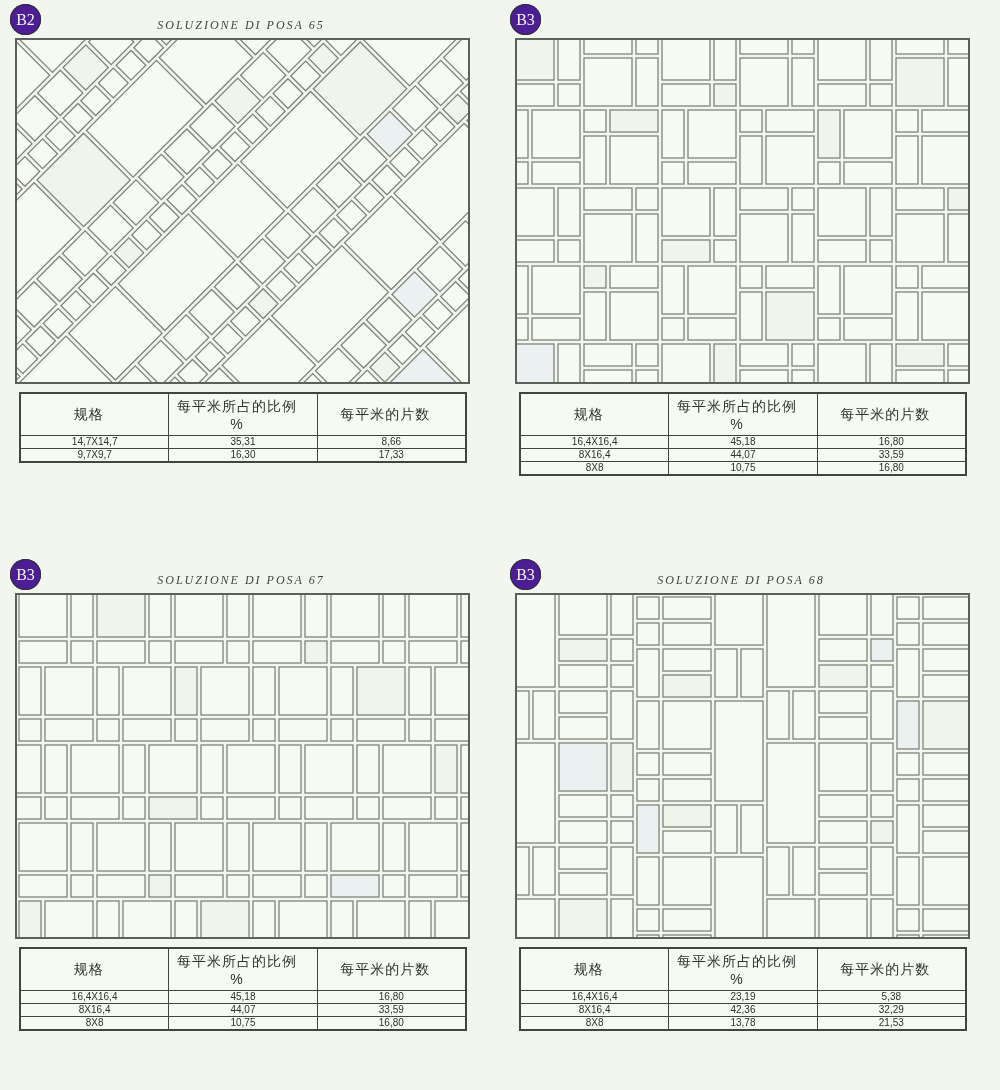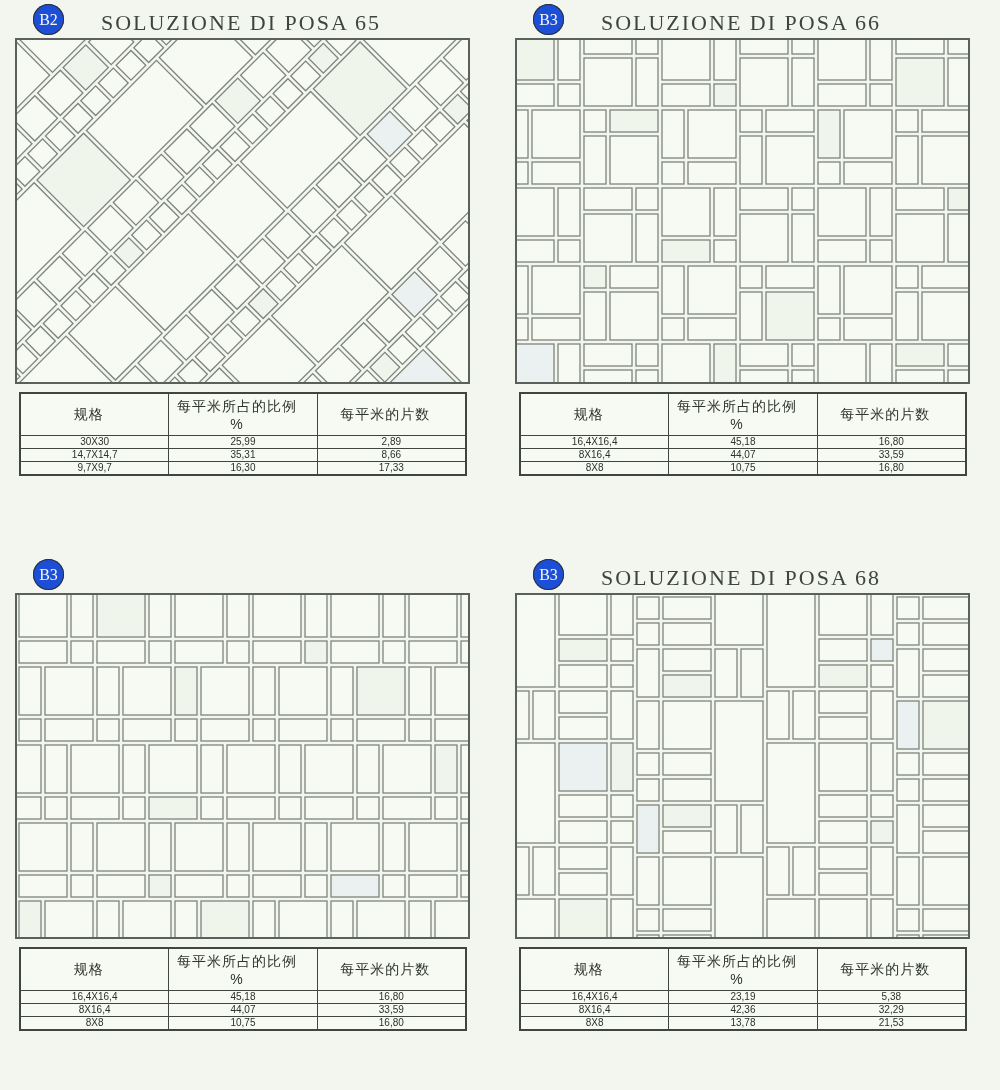--- a/index.html
+++ b/index.html
@@ -6,32 +6,32 @@
   body{
     width:1000px;height:1090px;
     background:#f3f6ee;
     font-family:"Liberation Sans",sans-serif;
     position:relative;overflow:hidden;
   }
   .page{position:absolute;inset:0;}
   .panel{position:absolute;width:470px;height:540px;}
   .panel-header{position:relative;height:36px;}
   .badge{
-    position:absolute;left:27px;top:2px;
+    position:absolute;left:4px;top:2px;
     width:31px;height:31px;border-radius:50%;
-    background:#1d4ed8;color:#f4f7ef;
+    background:#4c1d95;color:#f4f7ef;
     font-family:"Liberation Serif",serif;font-size:16px;
     display:flex;align-items:center;justify-content:center;
     box-shadow:0 0 0 1px #2c322c inset;
   }
   .title{
-    position:absolute;left:0;right:0;top:8px;margin:0;
+    position:absolute;left:0;right:0;top:8px;margin:8px;
     text-align:center;
     font-family:"Liberation Serif",serif;font-weight:normal;
-    font-size:22px;letter-spacing:2px;color:#3d453d;
+    font-size:12px;letter-spacing:2px;color:#3d453d;font-style:italic;
   }
   .pattern-box{
     position:absolute;left:9px;top:36px;
     width:451px;height:342px;
     border:2px solid #5a615a;background:#f3f6ee;
   }
   .pattern-box svg{display:block;width:100%;height:100%;}
   .spec-table{
     position:absolute;left:13px;top:390px;width:448px;
     border-collapse:collapse;background:#f7faf2;
@@ -1376,42 +1376,36 @@
     <table class="spec-table">
         <thead>
           <tr>
             <th>规格</th>
             <th>每平米所占的比例 %</th>
             <th>每平米的片数</th>
           </tr>
         </thead>
         <tbody>
           <tr>
-            <td>30X30</td>
-            <td>25,99</td>
-            <td>2,89</td>
-          </tr>
-          <tr>
             <td>14,7X14,7</td>
             <td>35,31</td>
             <td>8,66</td>
           </tr>
           <tr>
             <td>9,7X9,7</td>
             <td>16,30</td>
             <td>17,33</td>
           </tr>
         </tbody>
       </table>
   </section>
 
   <section class="panel" style="left:506px;top:2px;">
     <header class="panel-header">
       <div class="badge">B3</div>
-      <h2 class="title">SOLUZIONE DI POSA 66</h2>
     </header>
     <div class="pattern-box">
       <svg viewBox="0 0 451 342" preserveAspectRatio="none">
           <g>
             <rect x="-11" y="-8" width="48" height="48" fill="#f0f5ec" stroke="#7e857c" stroke-width="1.3"></rect>
             <rect x="41" y="-8" width="22" height="48" fill="#f7faf2" stroke="#7e857c" stroke-width="1.3"></rect>
             <rect x="-11" y="44" width="48" height="22" fill="#f7faf2" stroke="#7e857c" stroke-width="1.3"></rect>
             <rect x="41" y="44" width="22" height="22" fill="#f7faf2" stroke="#7e857c" stroke-width="1.3"></rect>
             <rect x="67" y="-8" width="48" height="22" fill="#f7faf2" stroke="#7e857c" stroke-width="1.3"></rect>
             <rect x="119" y="-8" width="22" height="22" fill="#f7faf2" stroke="#7e857c" stroke-width="1.3"></rect>
@@ -1604,20 +1598,21 @@
             <td>10,75</td>
             <td>16,80</td>
           </tr>
         </tbody>
       </table>
   </section>
 
   <section class="panel" style="left:6px;top:557px;">
     <header class="panel-header">
       <div class="badge">B3</div>
+      <h2 class="title">SOLUZIONE DI POSA 67</h2>
     </header>
     <div class="pattern-box">
       <svg viewBox="0 0 451 342" preserveAspectRatio="none">
           <g>
             <rect x="-76" y="-6" width="48" height="48" fill="#f7faf2" stroke="#7e857c" stroke-width="1.3"></rect>
             <rect x="-24" y="-6" width="22" height="48" fill="#f7faf2" stroke="#7e857c" stroke-width="1.3"></rect>
             <rect x="-76" y="46" width="48" height="22" fill="#ebf1f0" stroke="#7e857c" stroke-width="1.3"></rect>
             <rect x="-24" y="46" width="22" height="22" fill="#f7faf2" stroke="#7e857c" stroke-width="1.3"></rect>
             <rect x="2" y="-6" width="48" height="48" fill="#f7faf2" stroke="#7e857c" stroke-width="1.3"></rect>
             <rect x="54" y="-6" width="22" height="48" fill="#f7faf2" stroke="#7e857c" stroke-width="1.3"></rect>

